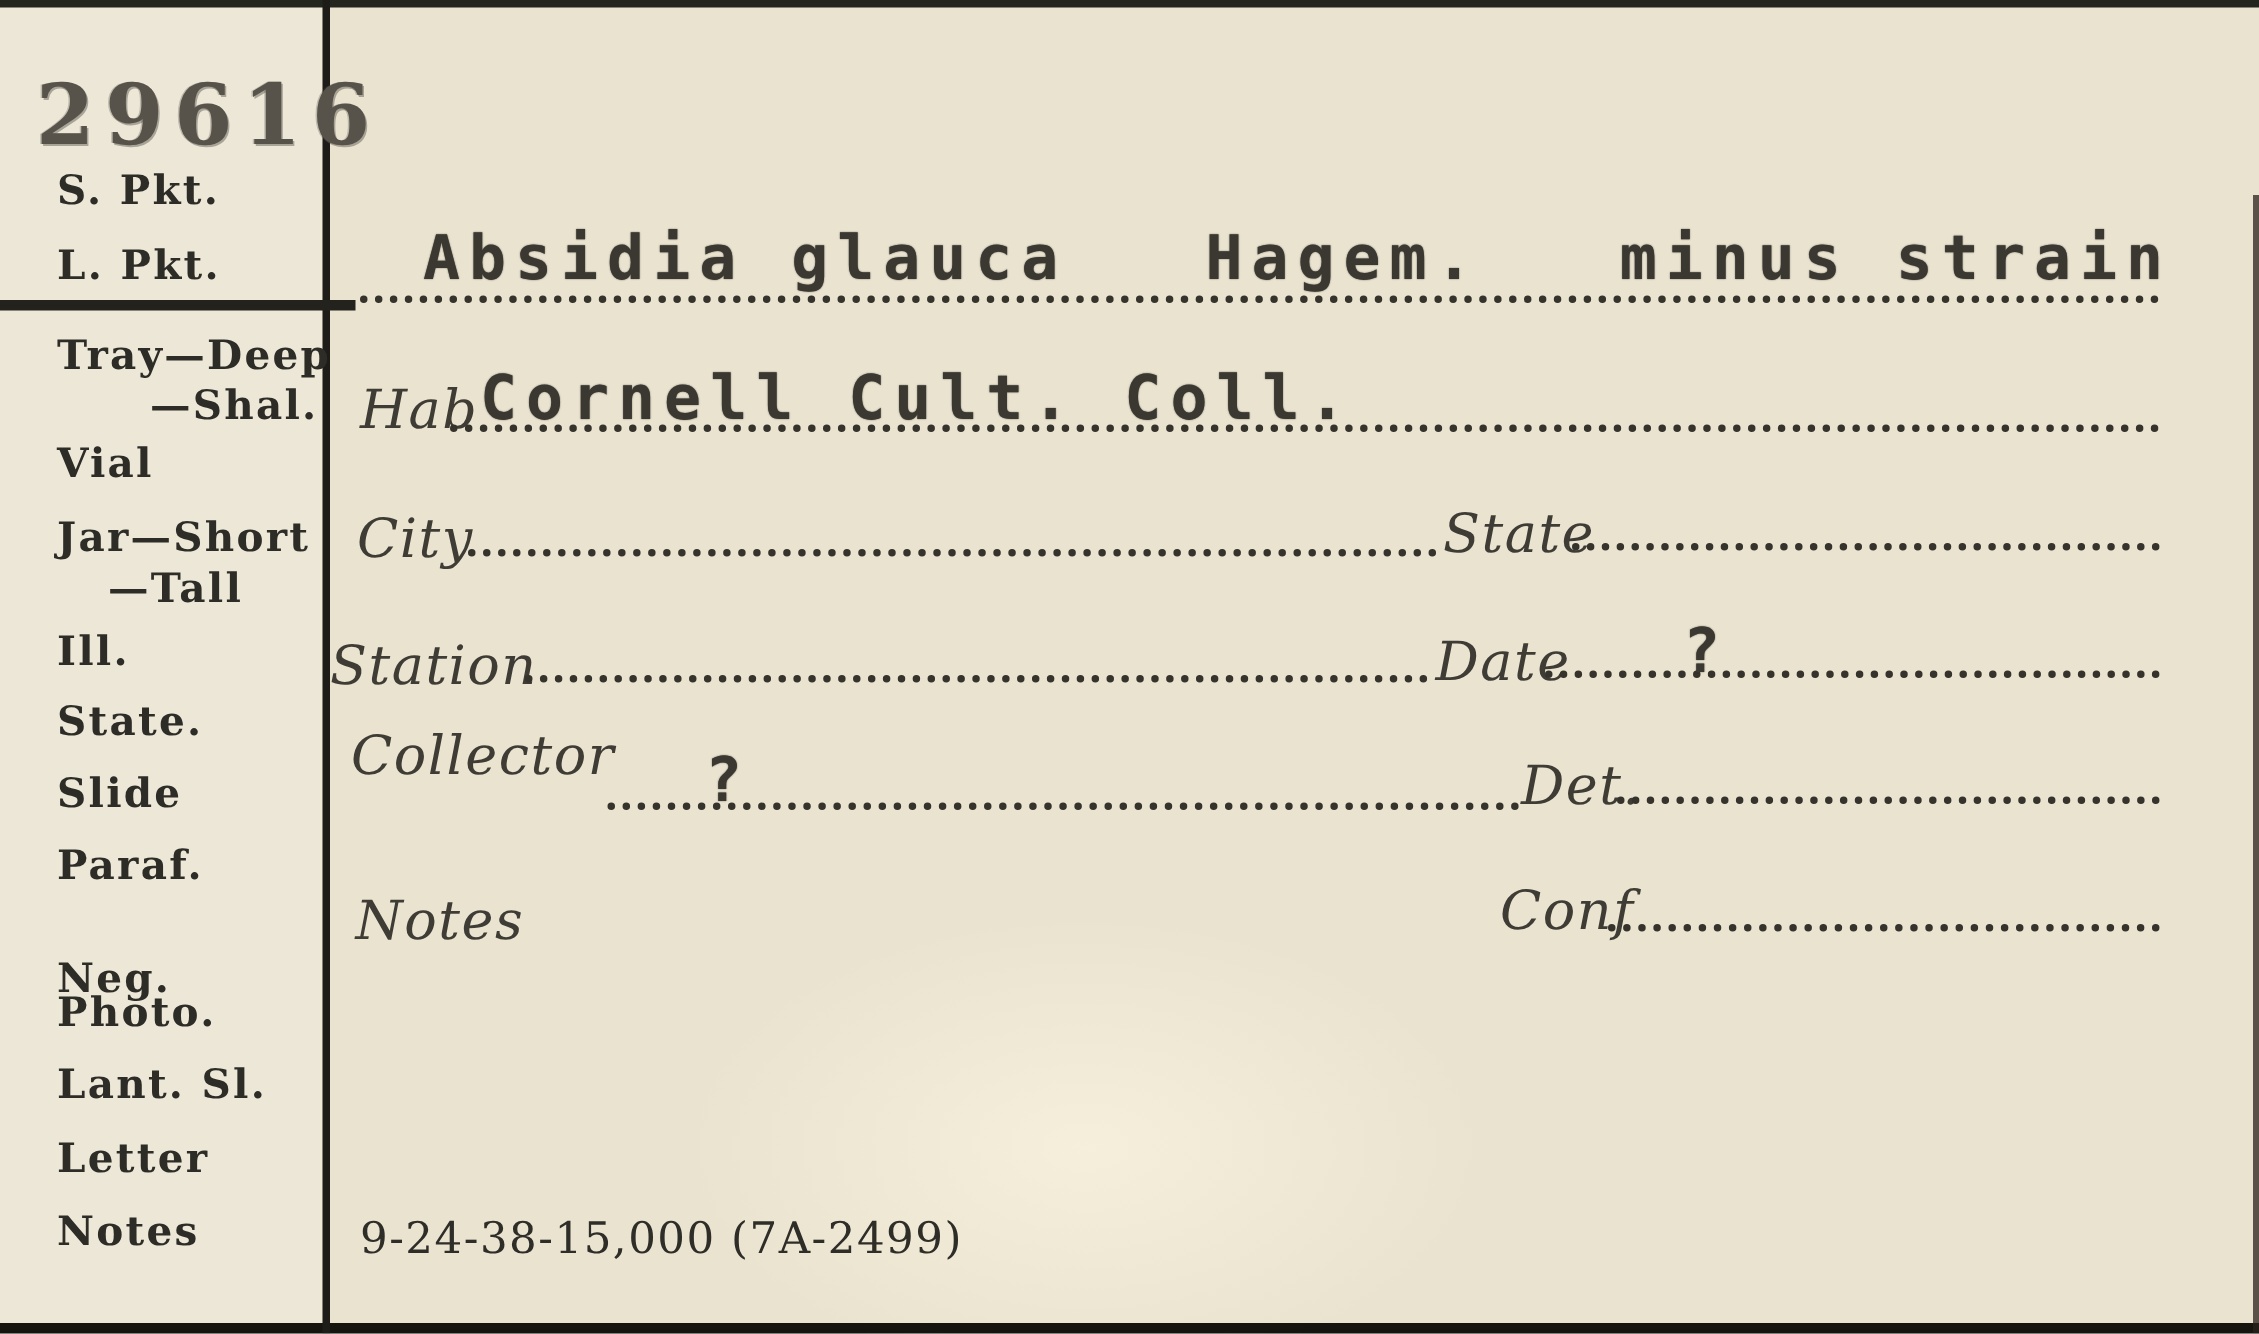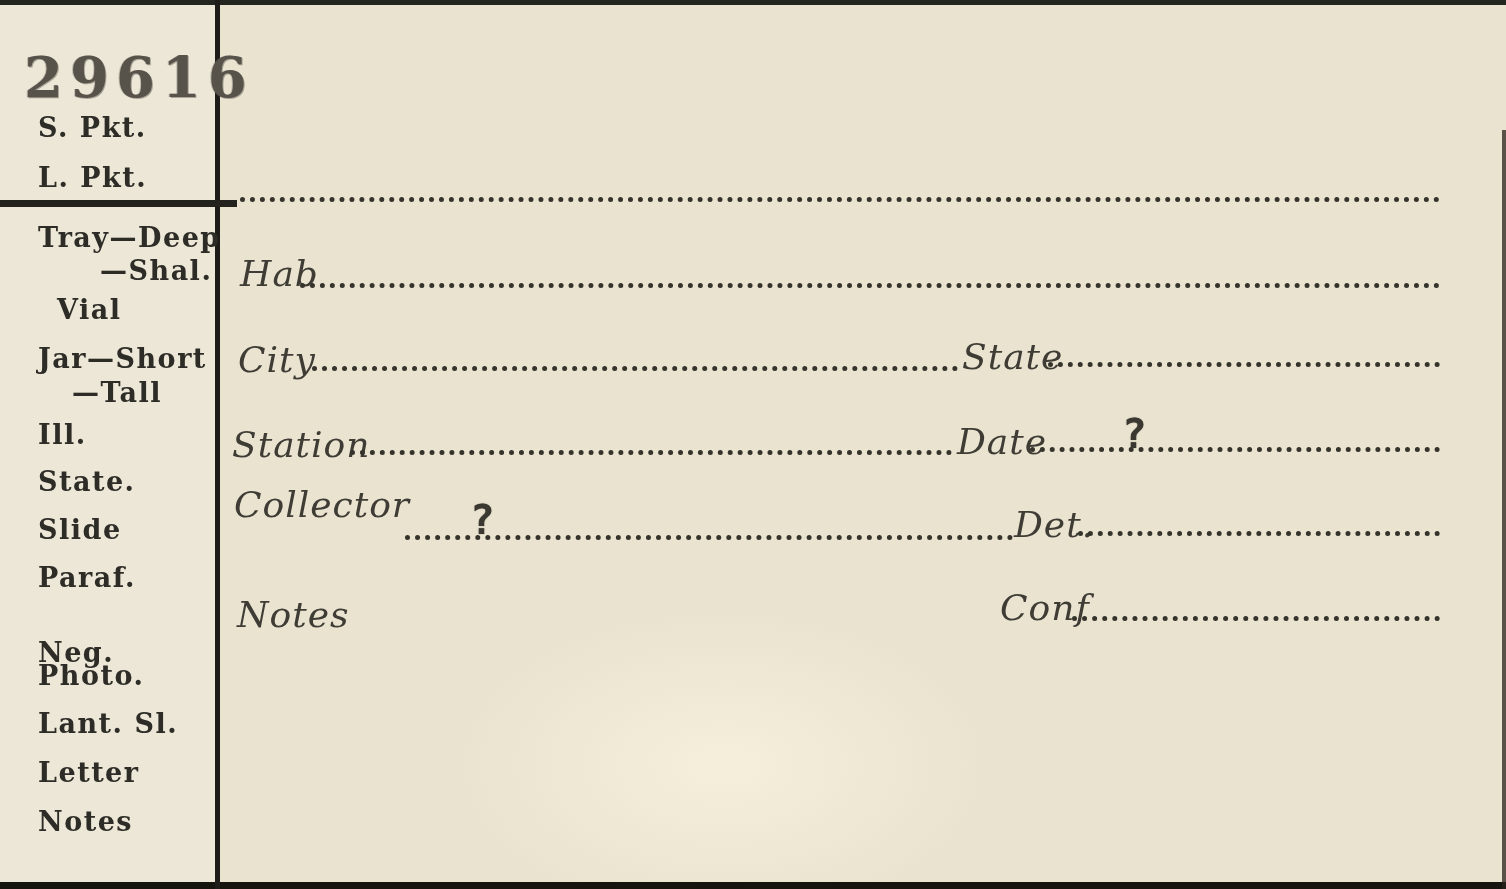--- a/index.html
+++ b/index.html
@@ -28,21 +28,21 @@
     font-weight:bold;font-size:56px;letter-spacing:7px;
     color:#57534b;text-shadow:1px 1px 0 rgba(87,83,75,.45), -1px 0 0 rgba(87,83,75,.3);
   }
   
   .sidebar{position:absolute;top:0;left:0;width:243px;height:100%;}
   .sb{position:absolute;left:38px;font-weight:bold;font-size:27px;letter-spacing:1.5px;color:#2d2c27;white-space:nowrap;}
   .sb:nth-child(1){top:112px;}
   .sb:nth-child(2){top:162px;}
   .sb:nth-child(3){top:222px;}
   .sb:nth-child(4){top:255px;left:100px;}
-  .sb:nth-child(5){top:294px;margin-left:19px;}
+  .sb:nth-child(5){top:294px;}
   .sb:nth-child(6){top:343px;}
   .sb:nth-child(7){top:377px;left:72px;}
   .sb:nth-child(8){top:419px;}
   .sb:nth-child(9){top:466px;}
   .sb:nth-child(10){top:514px;}
   .sb:nth-child(11){top:562px;}
   .sb:nth-child(12){top:613px;margin-top:24px;}
   .sb:nth-child(13){top:660px;}
   .sb:nth-child(14){top:708px;}
   .sb:nth-child(15){top:757px;}
@@ -87,40 +87,43 @@
     <div class="sb">State.</div>
     <div class="sb">Slide</div>
     <div class="sb">Paraf.</div>
     <div class="sb">Neg.</div>
     <div class="sb">Photo.</div>
     <div class="sb">Lant. Sl.</div>
     <div class="sb">Letter</div>
     <div class="sb">Notes</div>
   </div>
 
+  <div class="typed" style="top:148px;left:282px;">Absidia glauca   Hagem.   minus strain</div>
   <div class="dots" style="top:197px;left:240px;width:1200px;"></div>
 
   <div class="flabel" style="top:253px;left:240px;">Hab</div>
+  <div class="typed" style="top:241px;left:320px;">Cornell Cult. Coll.</div>
   <div class="dots" style="top:283px;left:300px;width:1140px;"></div>
 
   <div class="flabel" style="top:339px;left:238px;">City</div>
   <div class="dots" style="top:366px;left:312px;width:646px;"></div>
   <div class="flabel" style="top:336px;left:962px;">State</div>
   <div class="dots" style="top:362px;left:1048px;width:392px;"></div>
 
-  <div class="flabel" style="top:424px;left:232px;">Station</div>
+  <div class="flabel" style="top:424px;left:220px;">Station</div>
   <div class="dots" style="top:450px;left:350px;width:602px;"></div>
   <div class="flabel" style="top:421px;left:957px;">Date</div>
   <div class="dots" style="top:447px;left:1030px;width:410px;"></div>
   <div class="typed" style="top:410px;left:1122px;">?</div>
 
   <div class="flabel" style="top:484px;left:234px;">Collector</div>
   <div class="dots" style="top:535px;left:405px;width:608px;"></div>
   <div class="typed" style="top:496px;left:470px;">?</div>
   <div class="flabel" style="top:504px;left:1014px;">Det.</div>
   <div class="dots" style="top:531px;left:1078px;width:362px;"></div>
 
   <div class="flabel" style="top:594px;left:237px;">Notes</div>
   <div class="flabel" style="top:587px;left:1000px;">Conf</div>
   <div class="dots" style="top:616px;left:1072px;width:368px;"></div>
 
+  <div class="printcode">9-24-38-15,000 (7A-2499)</div>
 
 </div>
 
 </body></html>

